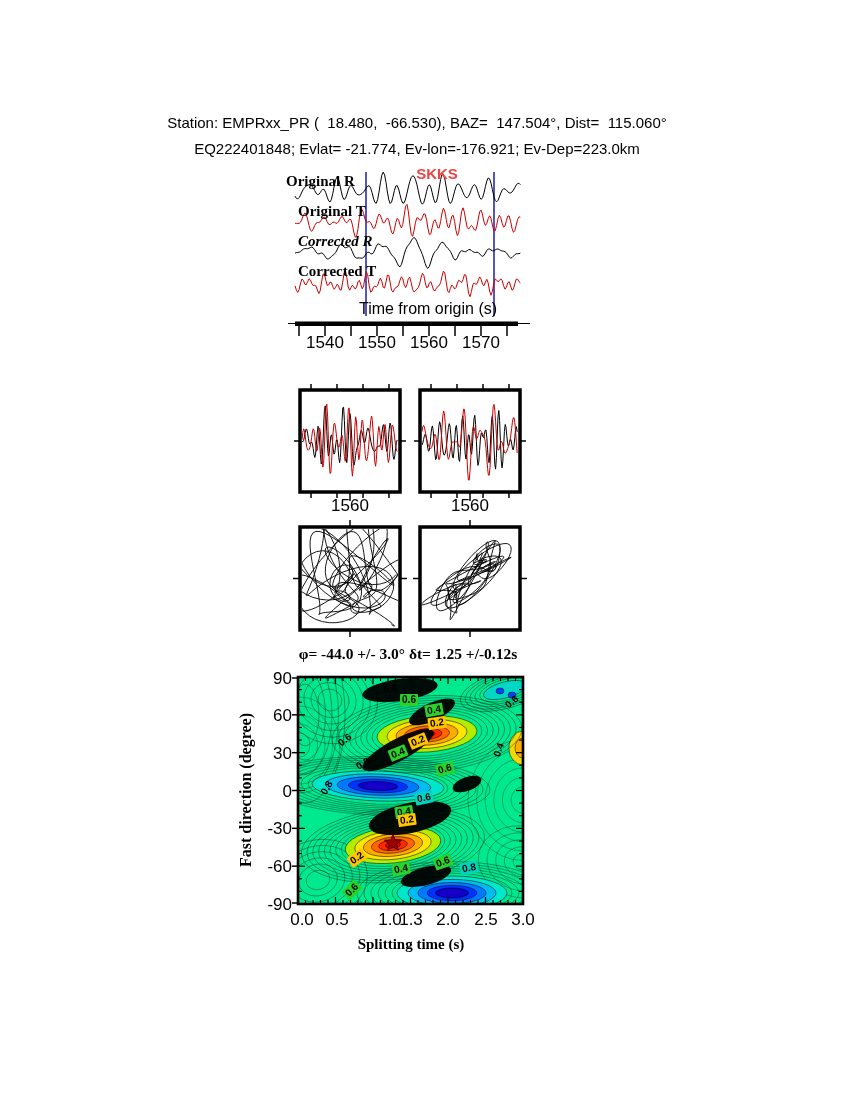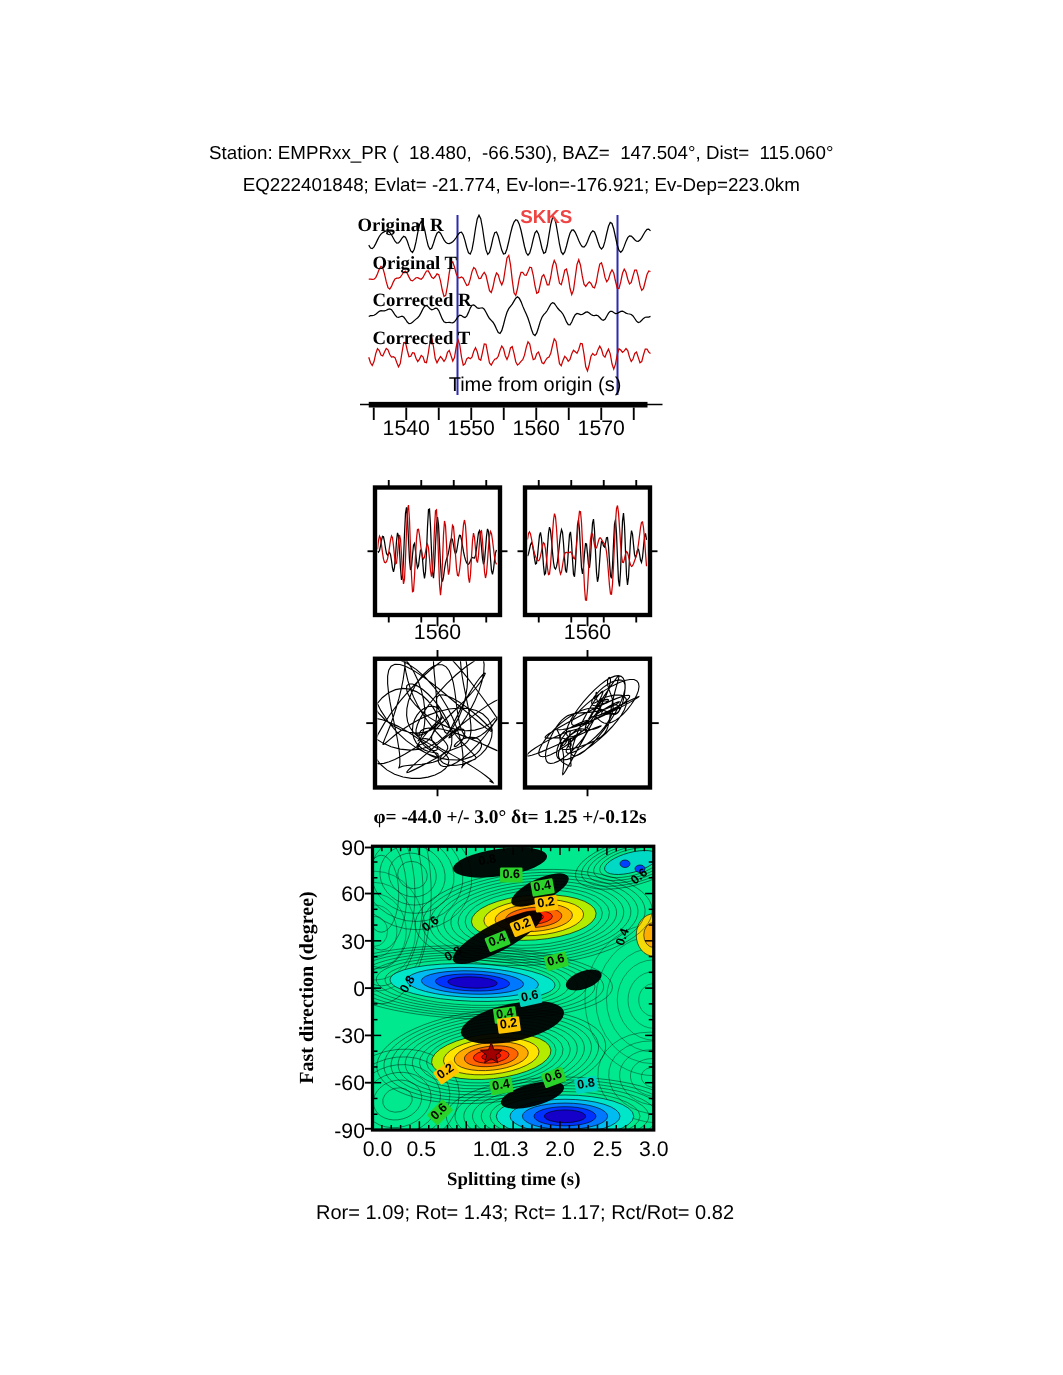--- a/index.html
+++ b/index.html
@@ -322,21 +322,21 @@
         <line x1="292" y1="903" x2="298" y2="903" stroke="#000" stroke-width="1.5"></line>
       </g>
   </svg>
 
   <div class="abs ctr hdr txt" style="left:417px;top:114px;">Station: EMPRxx_PR (  18.480,  -66.530), BAZ=  147.504°, Dist=  115.060°</div>
   <div class="abs ctr hdr txt" style="left:417px;top:140px;">EQ222401848; Evlat= -21.774, Ev-lon=-176.921; Ev-Dep=223.0km</div>
 
   <div class="abs ctr phase txt" style="left:437px;top:165px;color:#ef4444;">SKKS</div>
   <div class="abs tracelab txt" style="left:286px;top:173px;">Original R</div>
   <div class="abs tracelab txt" style="left:298px;top:203px;">Original T</div>
-  <div class="abs tracelab txt" style="left:298px;top:233px;">Corrected R</div>
+  <div class="abs tracelab txt" style="left:298px;top:233px;font-style:italic;">Corrected R</div>
   <div class="abs tracelab txt" style="left:298px;top:263px;">Corrected T</div>
   <div class="abs ctr txt" style="left:428px;top:300px;font-size:16px;">Time from origin (s)</div>
   <div class="abs ctr tick txt" style="left:325px;top:333px;">1540</div>
   <div class="abs ctr tick txt" style="left:377px;top:333px;">1550</div>
   <div class="abs ctr tick txt" style="left:429px;top:333px;">1560</div>
   <div class="abs ctr tick txt" style="left:481px;top:333px;">1570</div>
 
   <div class="abs ctr tick txt" style="left:350px;top:496px;">1560</div>
   <div class="abs ctr tick txt" style="left:470px;top:496px;">1560</div>
 
@@ -354,21 +354,20 @@
   <div class="abs ctr tick txt" style="left:302px;top:910px;">0.0</div>
   <div class="abs ctr tick txt" style="left:337px;top:910px;">0.5</div>
   <div class="abs ctr tick txt" style="left:374px;top:910px;margin-left:16px;">1.0</div>
   <div class="abs ctr tick txt" style="left:411px;top:910px;">1.3</div>
   <div class="abs ctr tick txt" style="left:448px;top:910px;">2.0</div>
   <div class="abs ctr tick txt" style="left:486px;top:910px;">2.5</div>
   <div class="abs ctr tick txt" style="left:523px;top:910px;">3.0</div>
 
   <div class="abs ctr serifb txt" style="left:411px;top:936px;font-size:15px;">Splitting time (s)</div>
 
-  <div class="abs ctr txt" style="left:420px;top:962px;font-size:16px;">Ror= 1.09; Rot= 1.43; Rct= 1.17; Rct/Rot= 0.82</div>
 
   <div id="lvl-layer">
       <span class="lvl" style="left: 390px; top: 689px; transform: translate(-50%, -50%) rotate(-10deg); background: transparent;">0.8</span>
       <span class="lvl" style="left: 409px; top: 700px; transform: translate(-50%, -50%) rotate(0deg); background: rgb(42, 210, 42);">0.6</span>
       <span class="lvl" style="left: 434px; top: 710px; transform: translate(-50%, -50%) rotate(-10deg); background: rgb(42, 210, 42);">0.4</span>
       <span class="lvl" style="left: 437px; top: 723px; transform: translate(-50%, -50%) rotate(-8deg); background: rgb(255, 196, 0);">0.2</span>
       <span class="lvl" style="left: 418px; top: 741px; transform: translate(-50%, -50%) rotate(-22deg); background: rgb(255, 196, 0);">0.2</span>
       <span class="lvl" style="left: 398px; top: 753px; transform: translate(-50%, -50%) rotate(-22deg); background: rgb(42, 210, 42);">0.4</span>
       <span class="lvl" style="left: 345px; top: 740px; transform: translate(-50%, -50%) rotate(-38deg); background: transparent;">0.6</span>
       <span class="lvl" style="left: 363px; top: 764px; transform: translate(-50%, -50%) rotate(-30deg); background: transparent;">0.8</span>

